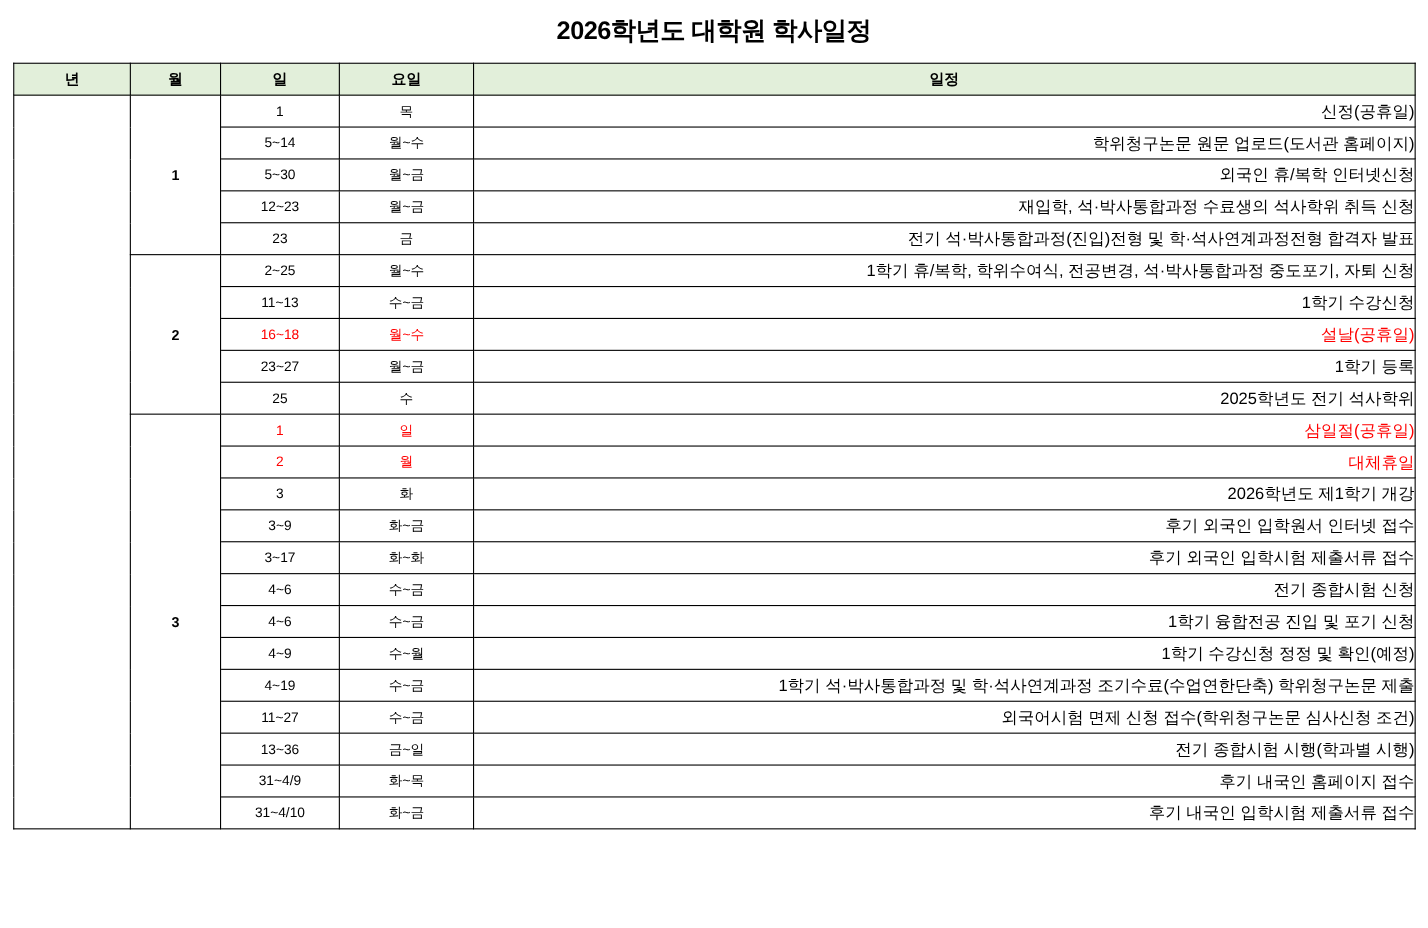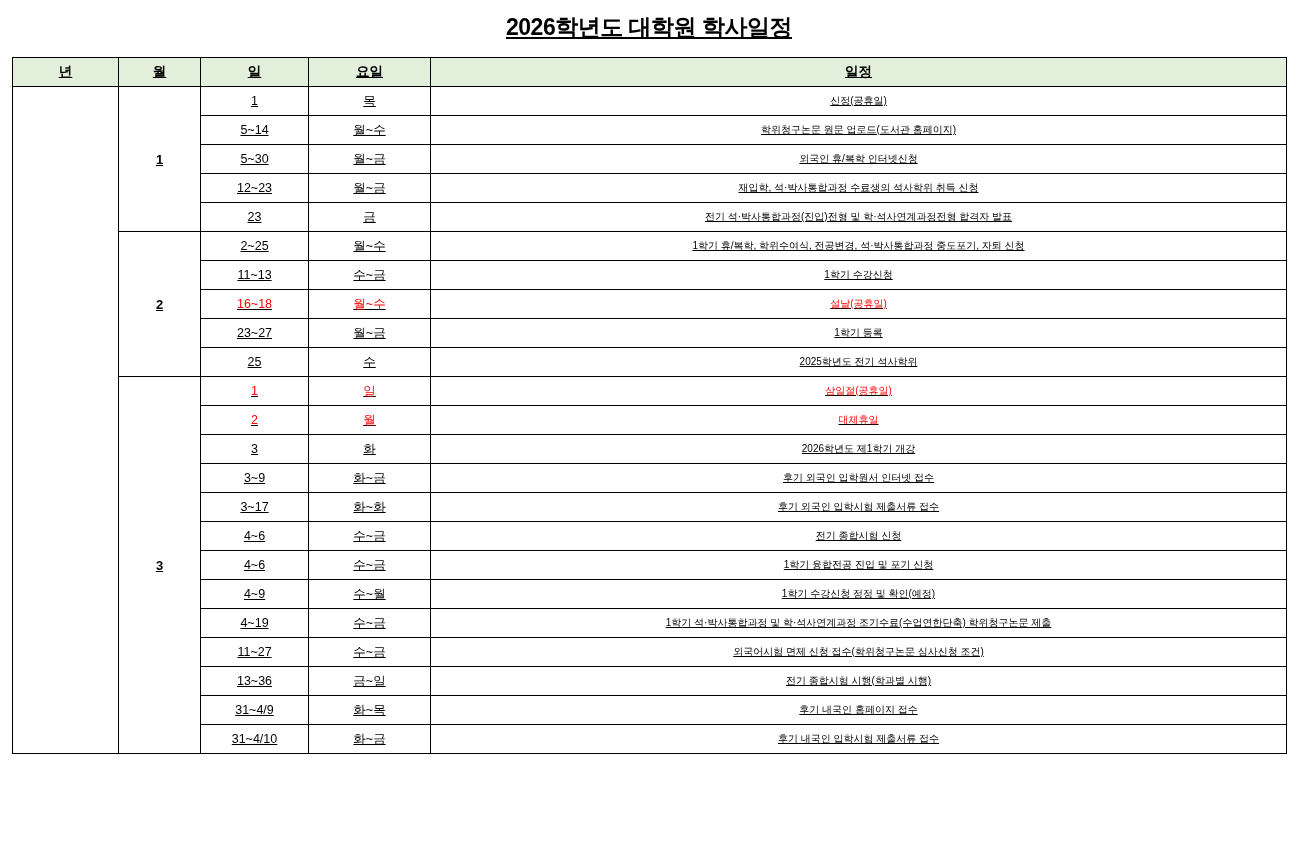--- a/index.html
+++ b/index.html
@@ -12,21 +12,20 @@
     height: 844px;
     font-family: "Liberation Sans", sans-serif;
     color: #000000;
     overflow: hidden;
   }
   .page {
     position: relative;
     width: 1298px;
     height: 844px;
     box-sizing: border-box;
-    text-decoration: underline;
   }
   .title {
     text-align: center;
     font-size: 23px;
     font-weight: bold;
     letter-spacing: -0.5px;
     padding-top: 12px;
     padding-bottom: 14px;
     color: #000;
   }
@@ -66,23 +65,23 @@
     text-align: center;
     font-weight: bold;
     font-size: 13px;
   }
   td.day-cell, td.weekday-cell {
     text-align: center;
     height: 28px;
     font-size: 12.5px;
   }
   td.event-cell {
-    text-align: center;
+    text-align: right;
     padding-left: 7px;
-    font-size: 10px;
+    font-size: 15px;
     white-space: nowrap;
     overflow: hidden;
   }
   tr.holiday td.day-cell,
   tr.holiday td.weekday-cell,
   tr.holiday td.event-cell {
     color: #ff0000;
   }
 </style>
 </head>

